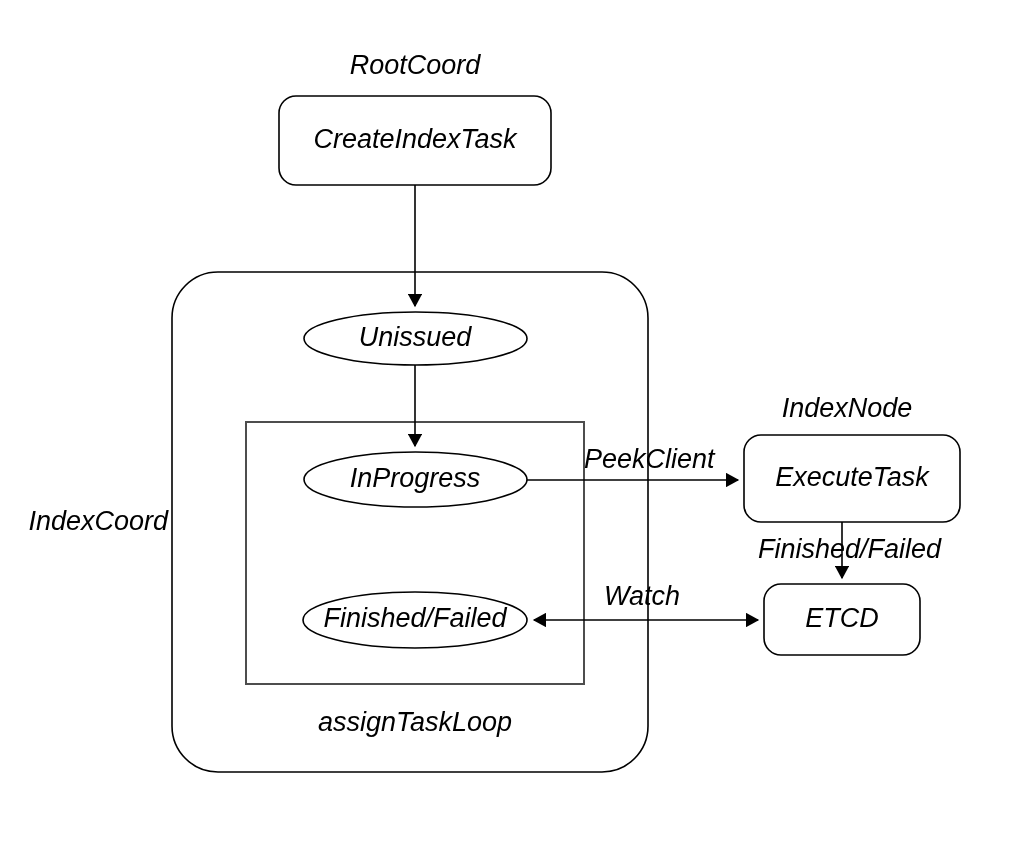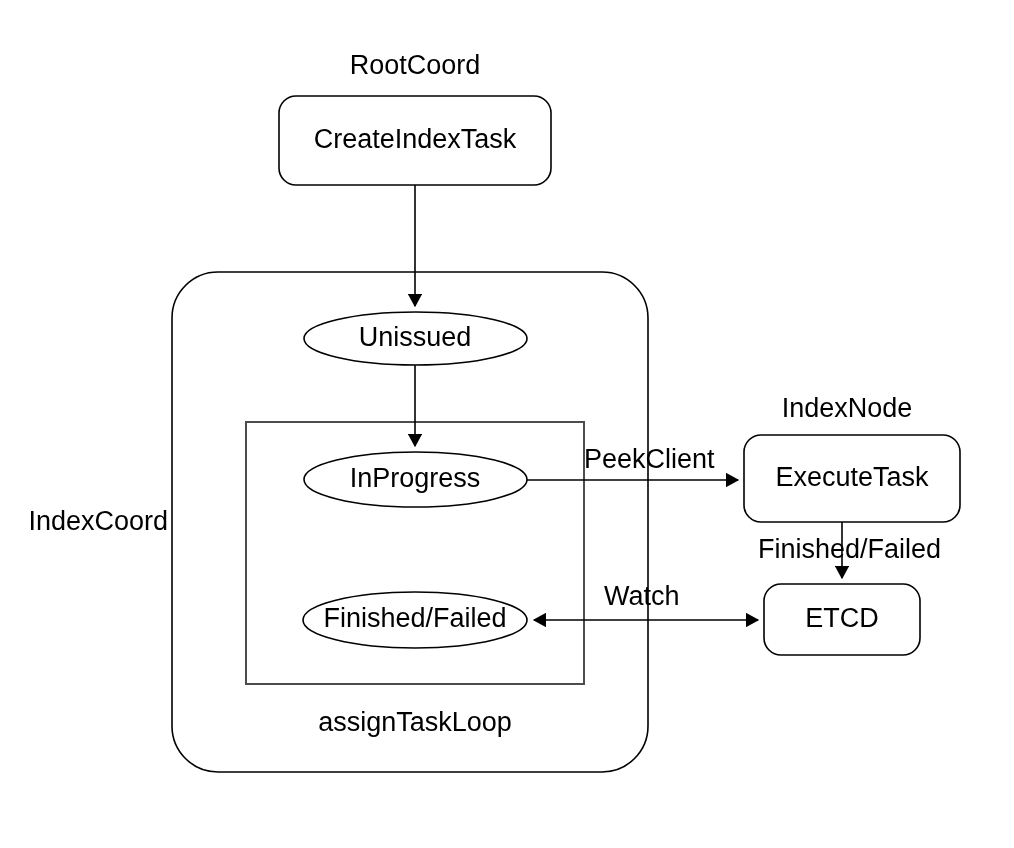--- a/index.html
+++ b/index.html
@@ -11,20 +11,21 @@
   body {
     font-family: "Liberation Sans", sans-serif;
     color: #000000;
   }
   #diagram-root {
     position: relative;
     width: 1014px;
     height: 848px;
     background: #ffffff;
     overflow: hidden;
+    font-style: italic;
   }
   #diagram-svg {
     position: absolute;
     left: 0;
     top: 0;
     width: 1014px;
     height: 848px;
     display: block;
   }
   .node-shape {

